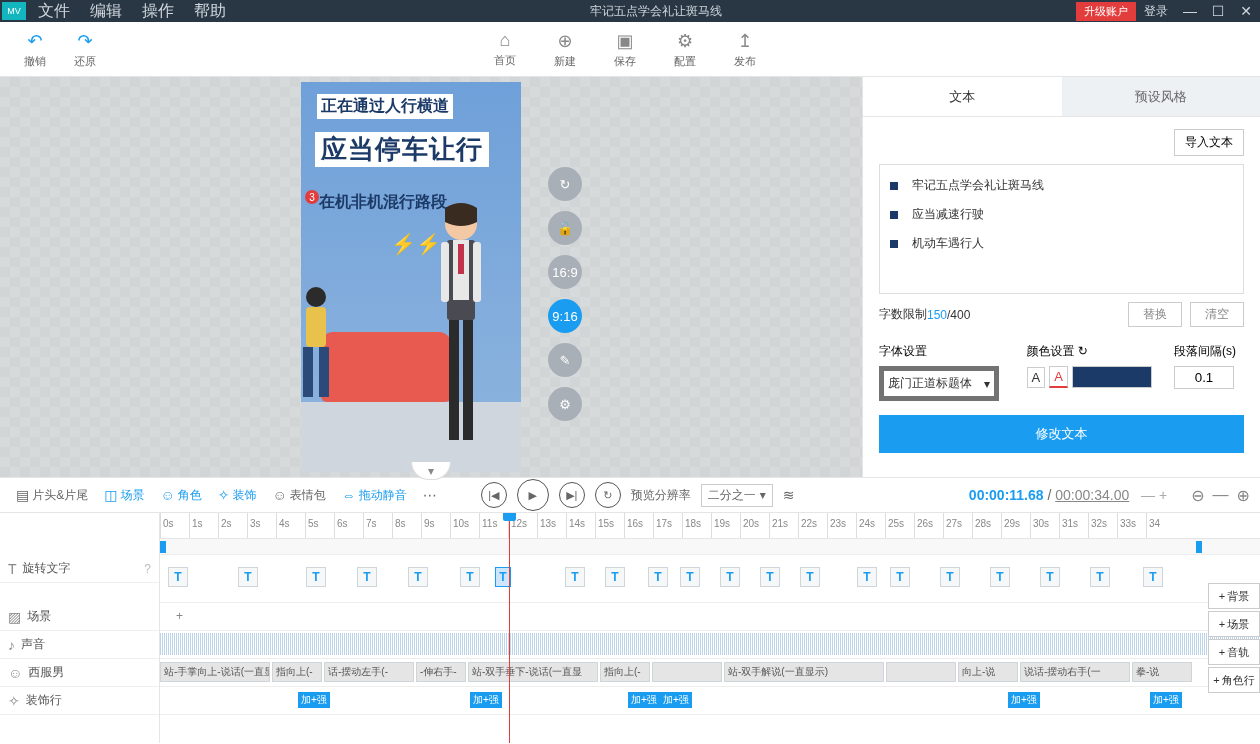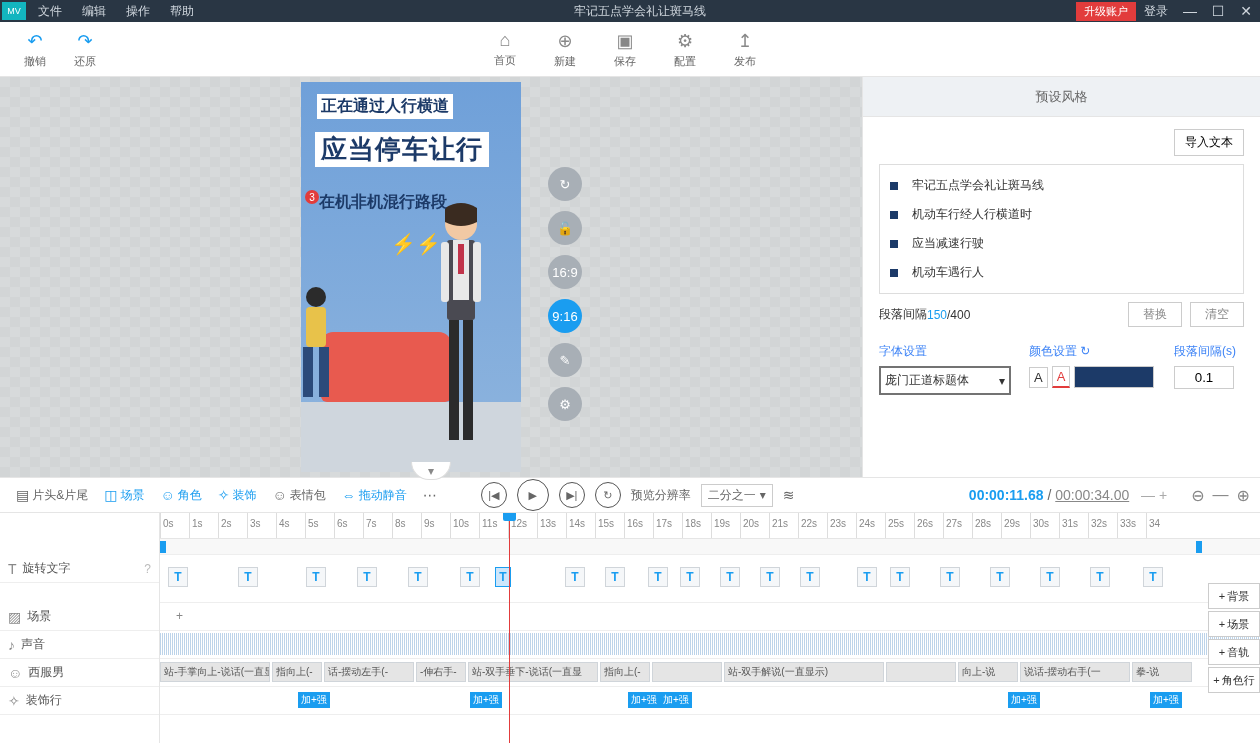--- a/index.html
+++ b/index.html
@@ -1,21 +1,21 @@
 <!DOCTYPE html>
 <html><head>
 <meta charset="utf-8">
 <style>
 * { margin: 0; padding: 0; box-sizing: border-box; font-family: "Microsoft YaHei", sans-serif; }
 body { width: 1260px; height: 744px; overflow: hidden; background: #fff; font-size: 12px; color: #333; }
 
 
 .titlebar { height: 22px; background: #293644; display: flex; align-items: center; color: #cfd6dd; }
 .titlebar .logo { width: 24px; height: 18px; background: #13b5bf; margin: 0 2px; display: flex; align-items: center; justify-content: center; font-size: 9px; color: #fff; }
-.titlebar .menu-item { padding: 0 10px; font-size: 12px; cursor: pointer; }
+.titlebar .menu-item { padding: 0 10px; font-size: 16px; cursor: pointer; }
 .titlebar .title { flex: 1; text-align: center; font-size: 12px; }
 .titlebar .right { display: flex; align-items: center; }
 .titlebar .upgrade { background: #e23c3c; padding: 2px 8px; font-size: 11px; color: #fff; }
 .titlebar .login { padding: 0 8px; }
 .titlebar .win-btn { width: 28px; text-align: center; font-size: 14px; }
 
 
 .toolbar { height: 55px; background: #fff; border-bottom: 1px solid #e5e5e5; display: flex; align-items: center; }
 .tb-left { display: flex; padding-left: 10px; }
 .tb-btn { display: flex; flex-direction: column; align-items: center; padding: 4px 14px; color: #888; cursor: pointer; }
@@ -53,22 +53,22 @@
 .import-btn { border: 1px solid #ccc; padding: 4px 10px; background: #fff; font-size: 12px; }
 .text-list { border: 1px solid #ddd; height: 130px; overflow-y: auto; padding: 6px 8px; }
 .text-item { display: flex; align-items: center; padding: 6px 2px; font-size: 12px; color: #333; }
 .text-item .sq { width: 8px; height: 8px; background: #1c3a68; margin-right: 14px; }
 .limit-row { display: flex; align-items: center; padding: 8px 0; font-size: 12px; color: #333; }
 .limit-row .cnt { color: #1a9df0; }
 .limit-row .btns { margin-left: auto; display: flex; gap: 8px; }
 .limit-row .btns button { border: 1px solid #ccc; background: #fff; padding: 3px 14px; font-size: 12px; color: #888; }
 .settings-row { display: flex; gap: 18px; margin-top: 8px; font-size: 12px; }
 .settings-col { flex: 1; }
-.settings-col .lbl { color: #3b82f6; margin-bottom: 6px; display: block; }
-.font-select { width: 132px; border: 2px solid #737373; padding: 4px; display: flex; justify-content: space-between; align-items: center; }
+.settings-col .lbl { color: #000000; margin-bottom: 6px; display: block; }
+.font-select { width: 120px; border: 5px solid #737373; padding: 4px; display: flex; justify-content: space-between; align-items: center; }
 .color-box { display: flex; gap: 4px; align-items: center; }
 .color-a { border: 1px solid #ccc; padding: 2px 4px; font-size: 13px; }
 .color-a.red { color: #e23c3c; border-bottom: 2px solid #e23c3c; }
 .color-swatch { width: 80px; height: 22px; background: #1c3a68; border: 1px solid #ccc; }
 .spacing-inp { width: 60px; border: 1px solid #ccc; padding: 3px; text-align: center; }
 .modify-btn { width: 100%; background: #1a9df0; color: #fff; border: none; padding: 10px; font-size: 13px; margin-top: 14px; }
 
 
 .tl-header { height: 36px; border-top: 1px solid #e5e5e5; border-bottom: 1px solid #e5e5e5; display: flex; align-items: center; padding: 0 10px; gap: 4px; font-size: 12px; color: #666; }
 .tl-header .tool { display: flex; align-items: center; gap: 3px; padding: 0 6px; cursor: pointer; }
@@ -197,44 +197,41 @@
       <div class="side-tool">16:9</div>
       <div class="side-tool active">9:16</div>
       <div class="side-tool">✎</div>
       <div class="side-tool">⚙</div>
     </div>
     <div class="expand-handle">▾</div>
   </div>
 
   <div class="right-panel">
     <div class="rp-tabs">
+      <div class="rp-tab active">文本</div>
       <div class="rp-tab">预设风格</div>
     </div>
     <div class="rp-body">
       <div class="import-row"><button class="import-btn">导入文本</button></div>
       <div class="text-list">
         <div class="text-item">
             <span class="sq"></span>
             <span>牢记五点学会礼让斑马线</span>
           </div>
         <div class="text-item">
             <span class="sq"></span>
-            <span>机动车行经人行横道时</span>
-          </div>
-        <div class="text-item">
-            <span class="sq"></span>
             <span>应当减速行驶</span>
           </div>
         <div class="text-item">
             <span class="sq"></span>
             <span>机动车遇行人</span>
           </div>
       </div>
       <div class="limit-row">
-        <span>段落间隔</span>
+        <span>字数限制</span>
         <span class="cnt">150</span>
         <span>/400</span>
         <div class="btns">
           <button>替换</button>
           <button>清空</button>
         </div>
       </div>
       <div class="settings-row">
         <div class="settings-col">
           <span class="lbl">字体设置</span>
@@ -249,20 +246,21 @@
             <span class="color-a">A</span>
             <span class="color-a red">A</span>
             <div class="color-swatch" title="#1c3a68"></div>
           </div>
         </div>
         <div class="settings-col" style="flex:0 0 70px">
           <span class="lbl">段落间隔(s)</span>
           <input class="spacing-inp" value="0.1" style="">
         </div>
       </div>
+      <button class="modify-btn">修改文本</button>
     </div>
   </div>
 </div>
 
 <div class="tl-header">
   <div class="tool">
       <span class="ic">▤</span>
       <span>片头&amp;片尾</span>
     </div>
   <div class="tool active">

